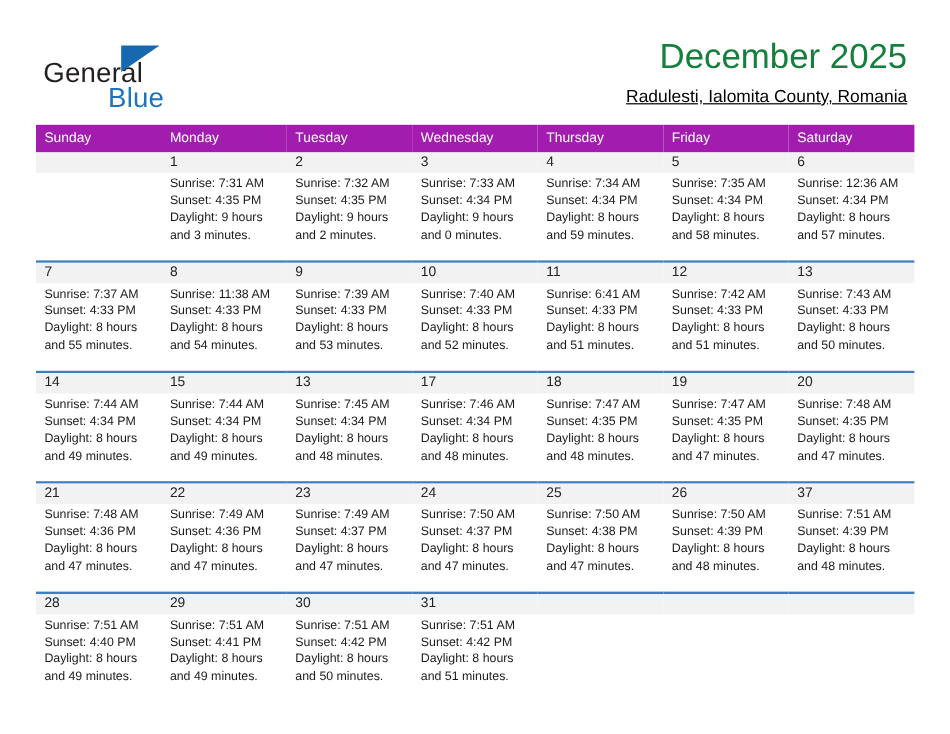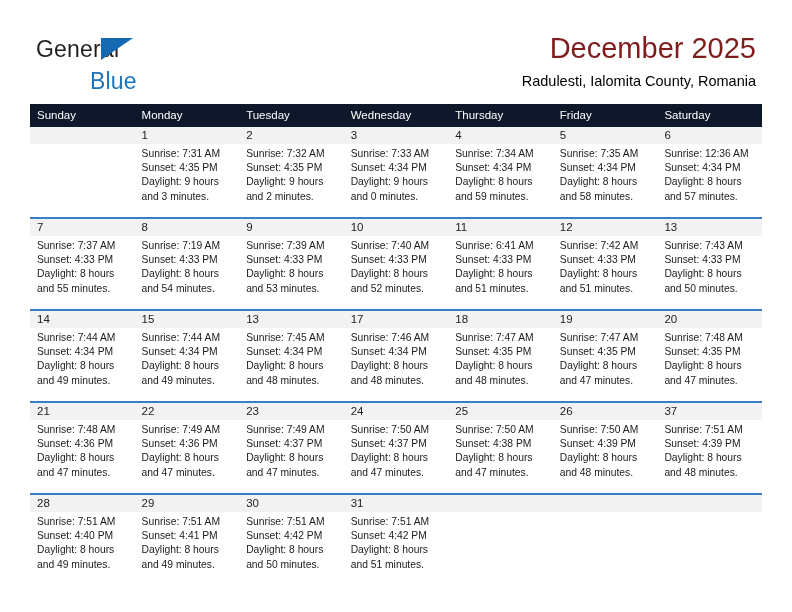--- a/index.html
+++ b/index.html
@@ -32,21 +32,21 @@
   .brand {
     position: absolute;
     left: 36px;
     top: 36px;
     width: 190px;
     height: 50px;
   }
   .brand-general {
     position: absolute;
     left: 0;
-    top: 0;
+    top: 11px;
     font-size: 23px;
     letter-spacing: 0.2px;
     color: #231f20;
     font-family: "Liberation Sans", sans-serif;
   }
   .brand-blue {
     position: absolute;
     left: 54px;
     top: 32px;
     font-size: 23px;
@@ -65,46 +65,47 @@
   }
 
   .title-wrap {
     position: absolute;
     right: 36px;
     top: 30px;
     text-align: right;
   }
   .cal-title {
     font-size: 29px;
-    color: #7f1d1d;
+    color: #15803d;
     line-height: 36px;
     white-space: nowrap;
     font-weight: normal;
     margin: 0;
   }
   .cal-subtitle {
     font-size: 14.5px;
     color: #000;
     line-height: 22px;
     white-space: nowrap;
     margin: 4px 0 0 0;
     font-weight: normal;
+    text-decoration: underline;
   }
 
   
   .calendar {
     position: absolute;
     left: 30px;
     top: 104px;
     width: 732px;
     border-collapse: collapse;
     table-layout: fixed;
   }
   .calendar th {
-    background: #0f172a;
+    background: #a21caf;
     color: #ffffff;
     font-size: 11.5px;
     font-weight: normal;
     text-align: left;
     padding: 5px 0 5px 7px;
     height: 12px;
     line-height: 13px;
     border: none;
   }
   .calendar td {
@@ -260,21 +261,21 @@
                 <div>Sunset: 4:33 PM</div>
                 <div>Daylight: 8 hours</div>
                 <div>and 55 minutes.</div>
               </div>
             </div>
           </td>
           <td>
             <div class="daycell">
               <div class="daynum-band">8</div>
               <div class="detail">
-                <div>Sunrise: 7:19 AM</div>
+                <div>Sunrise: 11:38 AM</div>
                 <div>Sunset: 4:33 PM</div>
                 <div>Daylight: 8 hours</div>
                 <div>and 54 minutes.</div>
               </div>
             </div>
           </td>
           <td>
             <div class="daycell">
               <div class="daynum-band">9</div>
               <div class="detail">

